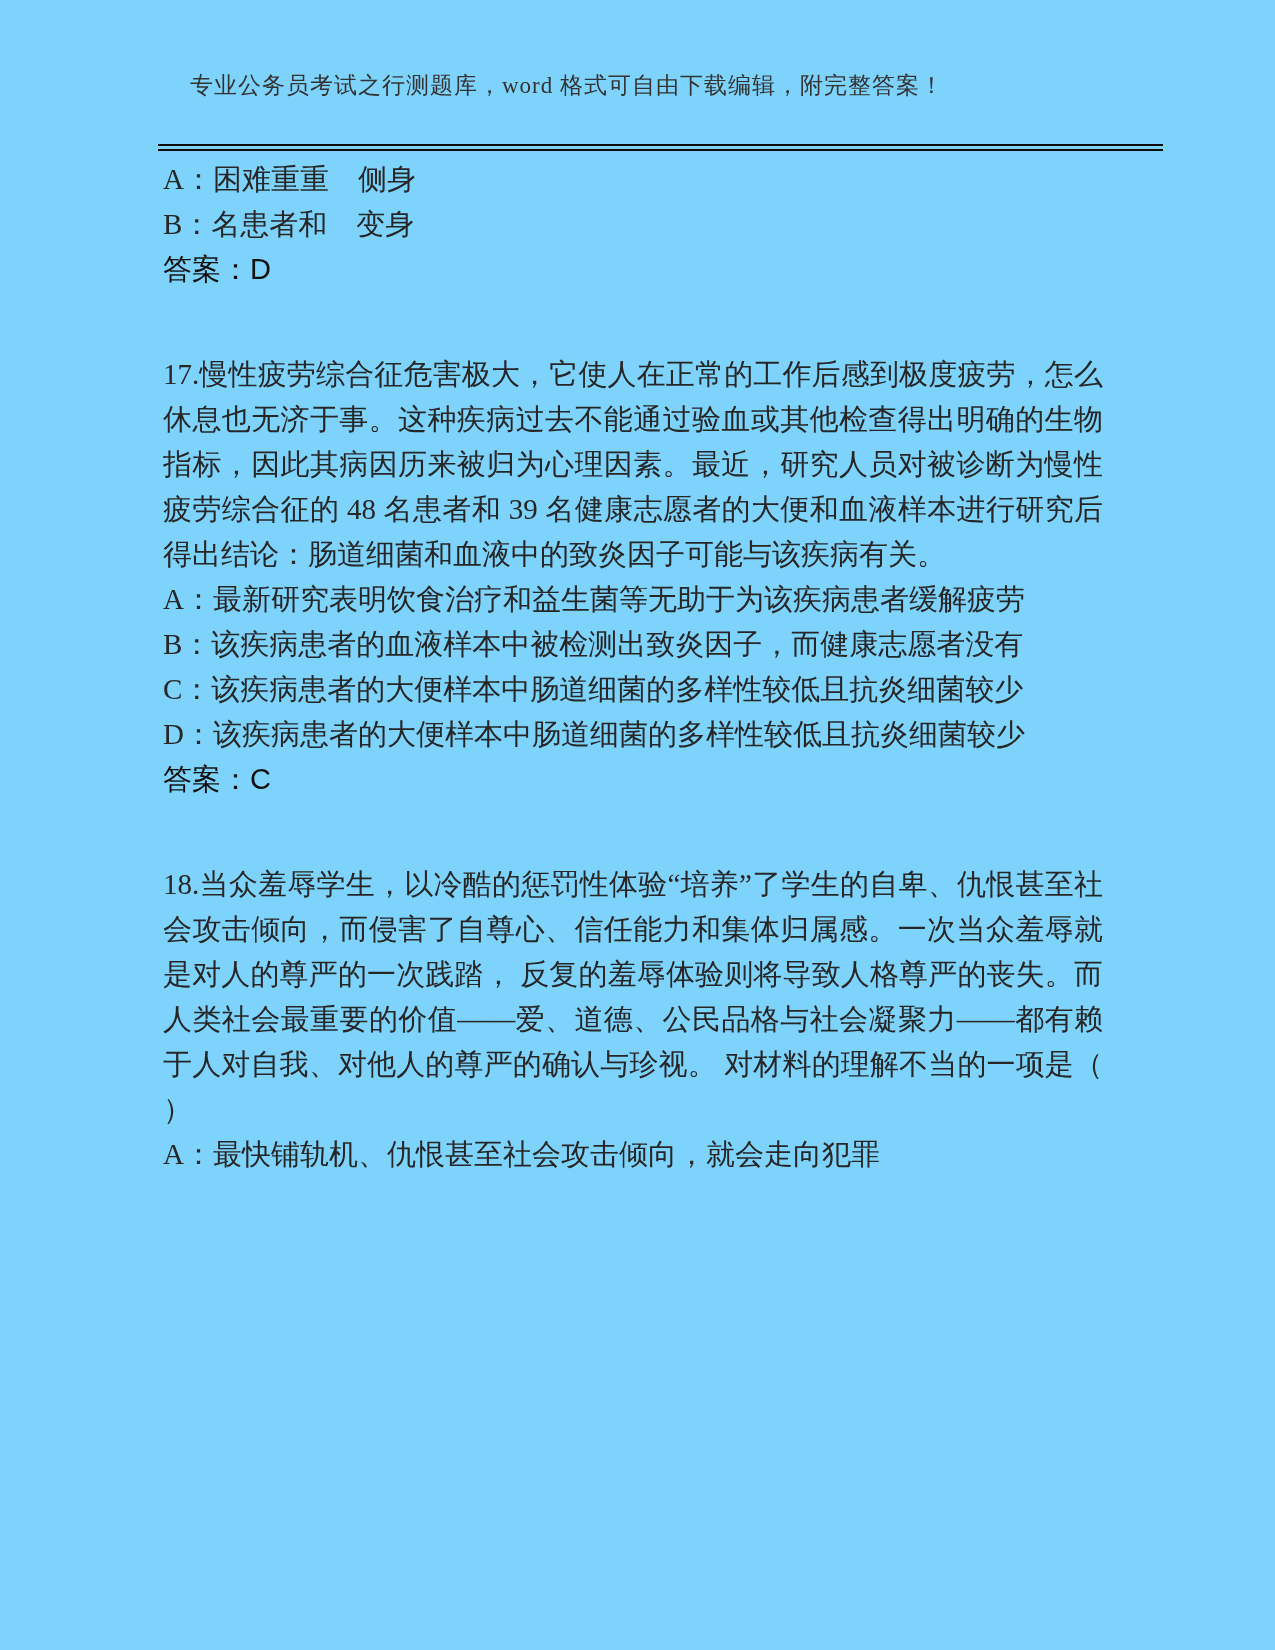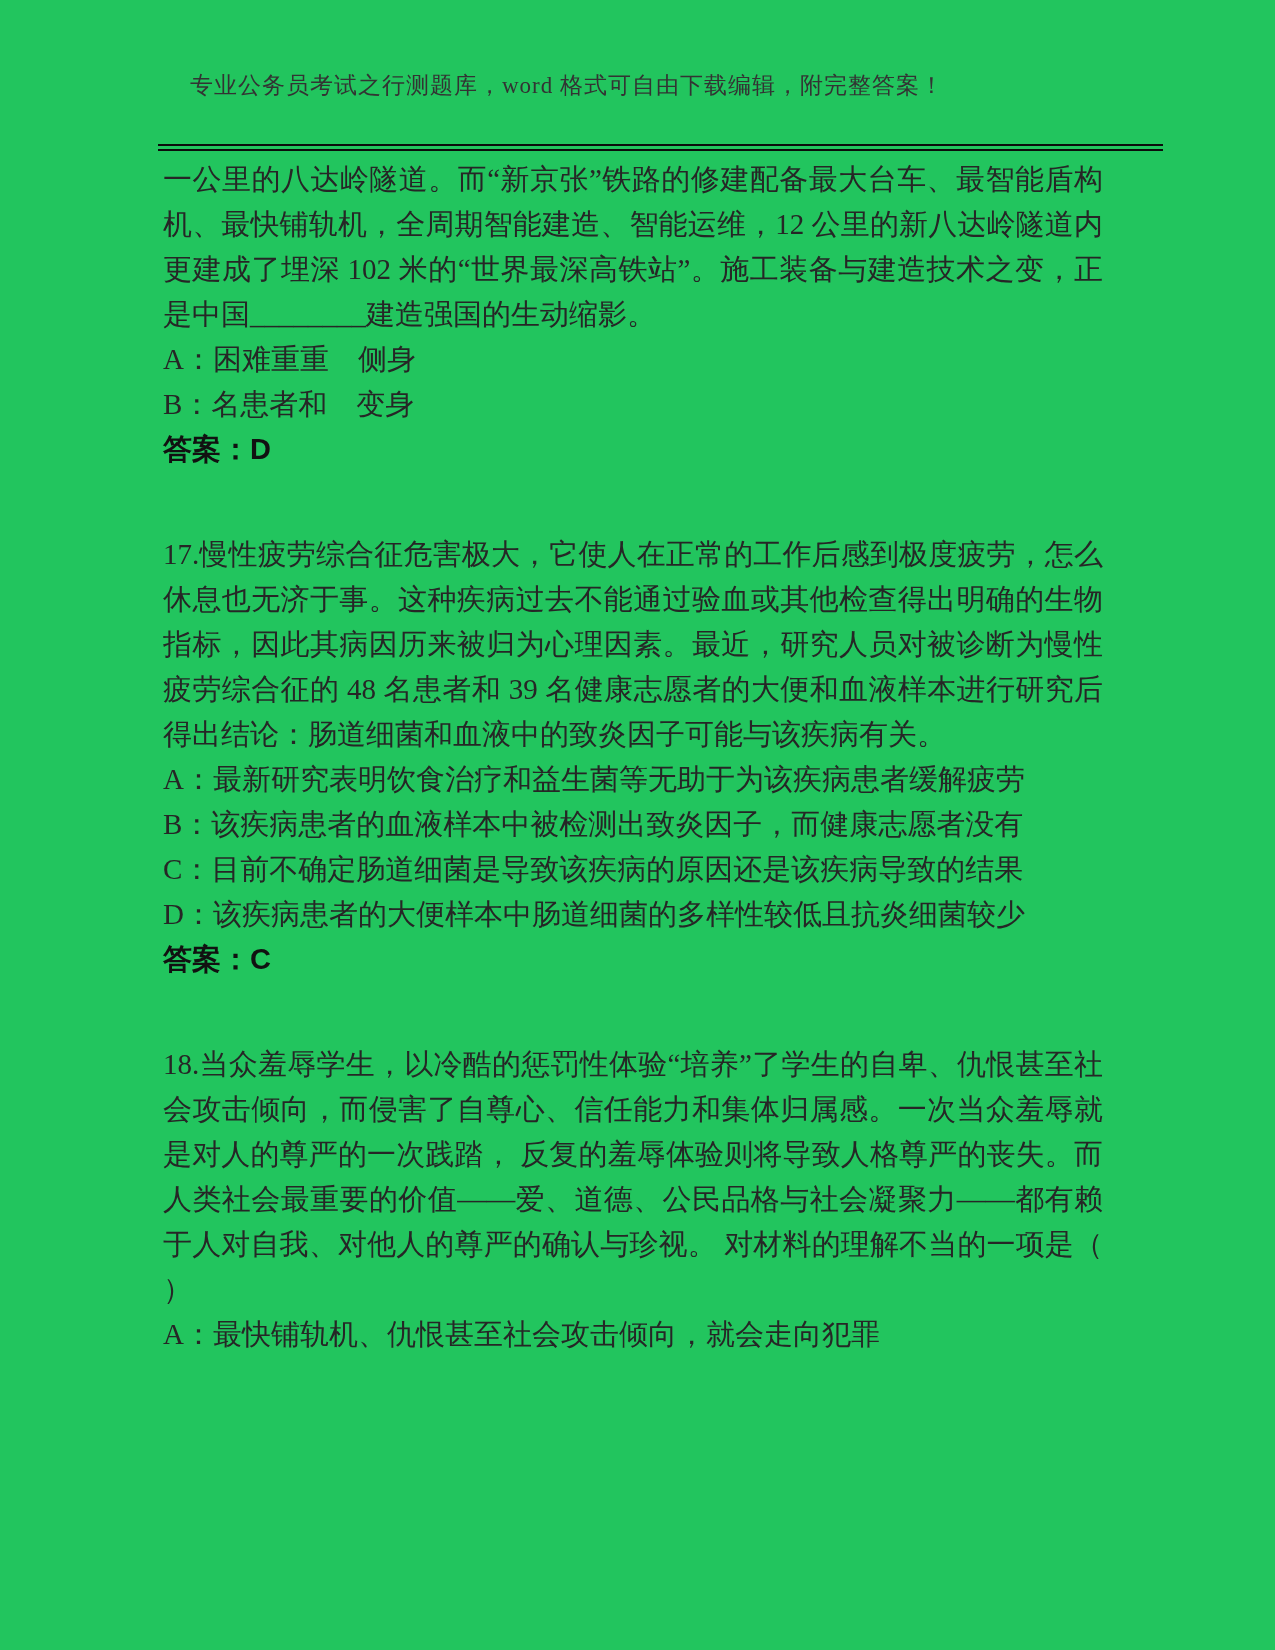--- a/index.html
+++ b/index.html
@@ -1,21 +1,21 @@
 <!DOCTYPE html>
 <html lang="zh"><head>
 <meta charset="utf-8">
 <style>
   * { margin: 0; padding: 0; box-sizing: border-box; }
   html, body { background: #ffffff; }
   .page {
     position: relative;
     width: 1275px;
     height: 1650px;
-    background: #22c55e;
+    background: #7dd3fc;
     overflow: hidden;
     font-family: "Liberation Serif", "DejaVu Serif", serif;
   }
   .header-text {
     position: absolute;
     left: 190px;
     top: 70px;
     font-size: 23px;
     letter-spacing: 1px;
     color: #333333;
@@ -38,47 +38,46 @@
     font-size: 29px;
     line-height: 45px;
     color: #262626;
     text-align: justify;
     text-justify: inter-ideograph;
   }
   .doc-body p { margin: 0; }
   .para { text-align: justify; }
   .option { text-align: left; }
   .answer {
-    font-weight: bold;
+    font-weight: normal;
     color: #111111;
     font-family: "Liberation Sans", "DejaVu Sans", sans-serif;
     margin-bottom: 60px !important;
     text-align: left;
   }
 </style>
 </head>
 <body>
 
 <div class="page">
 
   <div class="header-text">专业公务员考试之行测题库，word 格式可自由下载编辑，附完整答案！</div>
 
   <div class="header-rule"></div>
 
   <div class="doc-body">
 
-    <p class="para">一公里的八达岭隧道。而“新京张”铁路的修建配备最大台车、最智能盾构机、最快铺轨机，全周期智能建造、智能运维，12 公里的新八达岭隧道内更建成了埋深 102 米的“世界最深高铁站”。施工装备与建造技术之变，正是中国________建造强国的生动缩影。</p>
     <p class="option">A：困难重重　侧身</p>
     <p class="option">B：名患者和　变身</p>
     <p class="answer">答案：D</p>
 
     <p class="para">17.慢性疲劳综合征危害极大，它使人在正常的工作后感到极度疲劳，怎么休息也无济于事。这种疾病过去不能通过验血或其他检查得出明确的生物指标，因此其病因历来被归为心理因素。最近，研究人员对被诊断为慢性疲劳综合征的 48 名患者和 39 名健康志愿者的大便和血液样本进行研究后得出结论：肠道细菌和血液中的致炎因子可能与该疾病有关。</p>
     <p class="option">A：最新研究表明饮食治疗和益生菌等无助于为该疾病患者缓解疲劳</p>
     <p class="option">B：该疾病患者的血液样本中被检测出致炎因子，而健康志愿者没有</p>
-    <p class="option">C：目前不确定肠道细菌是导致该疾病的原因还是该疾病导致的结果</p>
+    <p class="option">C：该疾病患者的大便样本中肠道细菌的多样性较低且抗炎细菌较少</p>
     <p class="option">D：该疾病患者的大便样本中肠道细菌的多样性较低且抗炎细菌较少</p>
     <p class="answer">答案：C</p>
 
     <p class="para">18.当众羞辱学生，以冷酷的惩罚性体验“培养”了学生的自卑、仇恨甚至社会攻击倾向，而侵害了自尊心、信任能力和集体归属感。一次当众羞辱就是对人的尊严的一次践踏， 反复的羞辱体验则将导致人格尊严的丧失。而人类社会最重要的价值——爱、道德、公民品格与社会凝聚力——都有赖于人对自我、对他人的尊严的确认与珍视。 对材料的理解不当的一项是（ ）</p>
     <p class="option">A：最快铺轨机、仇恨甚至社会攻击倾向，就会走向犯罪</p>
 
   </div>
 </div>
 
 </body></html>

